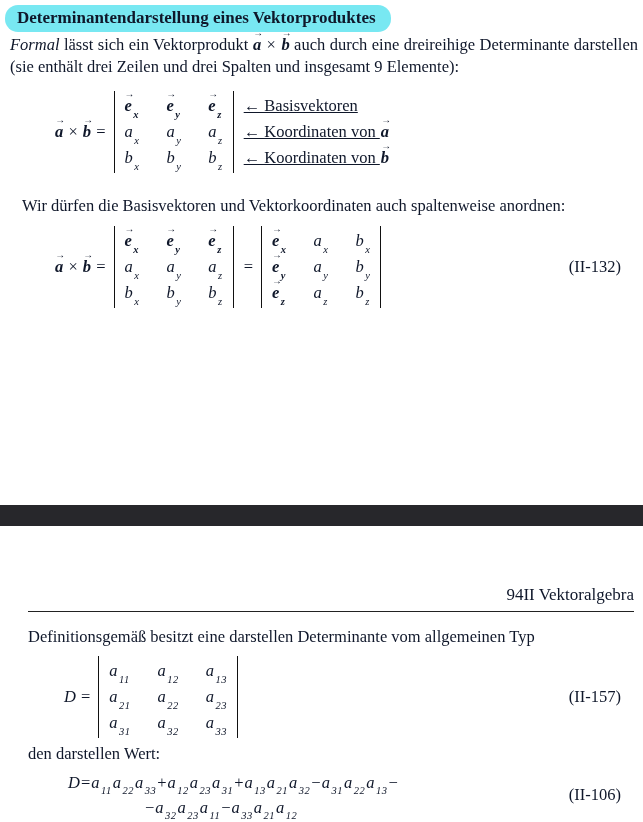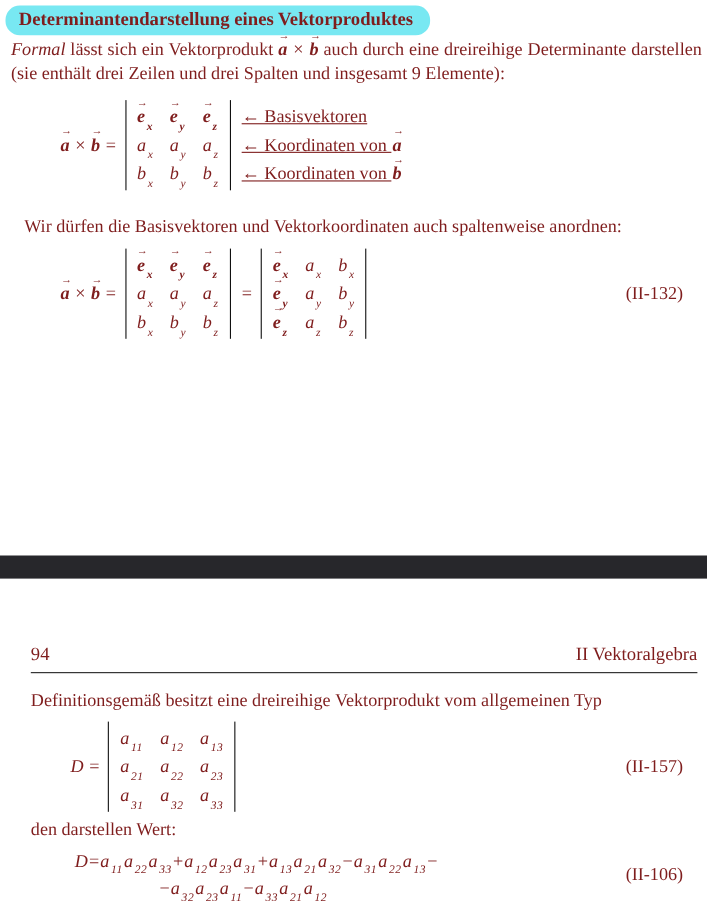--- a/index.html
+++ b/index.html
@@ -1,20 +1,20 @@
 <!DOCTYPE html>
 <html><head>
 <meta charset="utf-8">
 <style>
   html,body{margin:0;padding:0;background:#ffffff;}
   .page{
     position:relative;
     width:643px;height:822px;
     background:#ffffff;
-    color:#7f1d1d;
+    color:#0f172a;
     font-family:"Liberation Serif","DejaVu Serif",serif;
     font-size:16.5px;
     line-height:21.5px;
     overflow:hidden;
   }
   .abs{position:absolute;}
 
   
   .heading-pill{
     left:5px;top:5px;
@@ -52,21 +52,21 @@
     bottom:-2px;
     margin-left:1.5px;
     letter-spacing:0.5px;
   }
   .tok + .tok{margin-left:1px;}
 
   
   .det{
     display:inline-grid;
     grid-template-columns:repeat(3,auto);
-    column-gap:15px;
+    column-gap:27px;
     padding:2px 10px;
     border-left:1.3px solid #111;
     border-right:1.3px solid #111;
     margin-left:8px;
   }
   .det .mcell{
     height:26px;
     display:flex;align-items:center;
   }
 
@@ -88,25 +88,24 @@
 
   
   .divider{
     left:0;right:0;top:505px;height:21px;
     background:#27272b;
   }
 
   
   .page-head{
     left:28px;right:9px;top:584px;
-    display:flex;justify-content:space-between;align-items:baseline;
+    display:flex;justify-content:flex-end;align-items:baseline;
     padding-bottom:5px;
     border-bottom:1.4px solid #222;
     font-size:17px;
-    gap:12px;
   }
 
   .f106-line{white-space:nowrap;height:23px;display:flex;align-items:center;}
 </style>
 </head>
 <body>
 
 <div class="page">
 
   <div class="abs heading-pill">
@@ -221,21 +220,21 @@
     <span class="eq-tag">(II-132)</span>
   </div>
 
   <div class="abs divider"></div>
 
   <div class="abs page-head">
     <span>94</span>
     <span>II Vektoralgebra</span>
   </div>
 
-  <p class="abs" style="left:28px;top:626px;width:606px;margin:0;">Definitionsgemäß besitzt eine dreireihige Vektorprodukt vom allgemeinen Typ</p>
+  <p class="abs" style="left:28px;top:626px;width:606px;margin:0;">Definitionsgemäß besitzt eine darstellen Determinante vom allgemeinen Typ</p>
 
   <div class="abs formula" style="left:0;right:0;top:655px;padding-left:64px;">
     <span><span class="tok"><span class="tb">D</span></span><span class="tok up"><span class="tb"> = </span></span></span>
     <span class="det">
         <span class="mcell">
           <span class="tok"><span class="tb">a</span><sub>11</sub></span>
         </span>
         <span class="mcell">
           <span class="tok"><span class="tb">a</span><sub>12</sub></span>
         </span>

